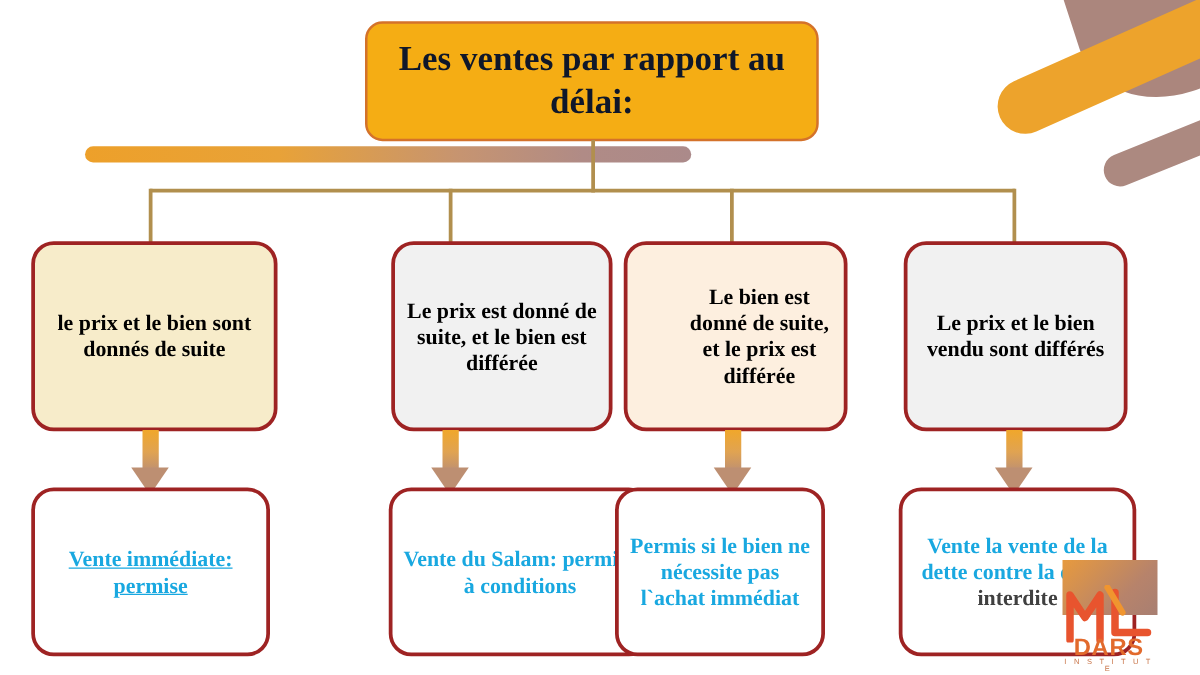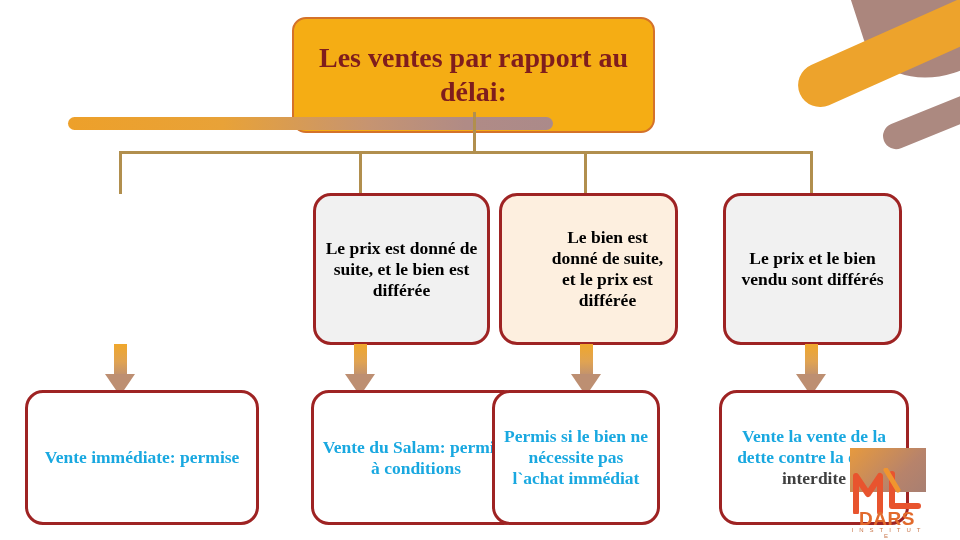--- a/index.html
+++ b/index.html
@@ -124,30 +124,30 @@
   .arrow.a2 { left: 345px; }
   .arrow.a3 { left: 571px; }
   .arrow.a4 { left: 796px; }
 
   
   .title-box {
     position: absolute;
     left: 292px;
     top: 17px;
     width: 363px;
-    height: 116px;
+    height: 96px;
     background: #f5ad14;
     border: 2px solid #d4722a;
     border-radius: 14px;
     display: flex;
     align-items: center;
     justify-content: center;
     text-align: center;
     box-sizing: border-box;
-    color: #7f1d1d;
+    color: #0f172a;
     font-weight: bold;
     font-size: 28px;
     line-height: 1.22;
     padding: 0 10px;
   }
 
   .node {
     position: absolute;
     border: 3px solid #9e2323;
     border-radius: 18px;
@@ -174,21 +174,21 @@
   .n4 { left: 723px; width: 179px; background: #f1f1f1; }
 
   
   .row2 {
     top: 390px;
     height: 135px;
     background: #ffffff;
     color: #19a8e0;
     font-size: 17.5px;
   }
-  .b1 { left: 25px;  width: 234px; }
+  .b1 { left: 25px;  width: 191px; text-decoration: underline; }
   .b2 { left: 267px; width: 210px; margin-left: 44px; }
   .b3 { left: 492px; width: 168px; }
   .b4 { left: 719px; width: 190px; }
 
   .forbidden {
     color: #404040;
     display: block;
   }
 
   
@@ -252,20 +252,21 @@
 
   <div class="ruler"></div>
 
   <div class="conn conn-trunk"></div>
   <div class="conn conn-hbar"></div>
   <div class="conn conn-drop d1"></div>
   <div class="conn conn-drop d2"></div>
   <div class="conn conn-drop d3"></div>
   <div class="conn conn-drop d4"></div>
 
+  <div class="node row1 n1">le prix et le bien sont donnés de suite</div>
   <div class="node row1 n2">Le prix est donné de suite, et le bien est différée</div>
   <div class="node row1 n3">Le bien est donné de suite, et le prix est différée</div>
   <div class="node row1 n4">Le prix et le bien vendu sont différés</div>
 
   <div class="arrow a1">
     <div class="shaft"></div>
     <div class="head"></div>
   </div>
   <div class="arrow a2">
     <div class="shaft"></div>

